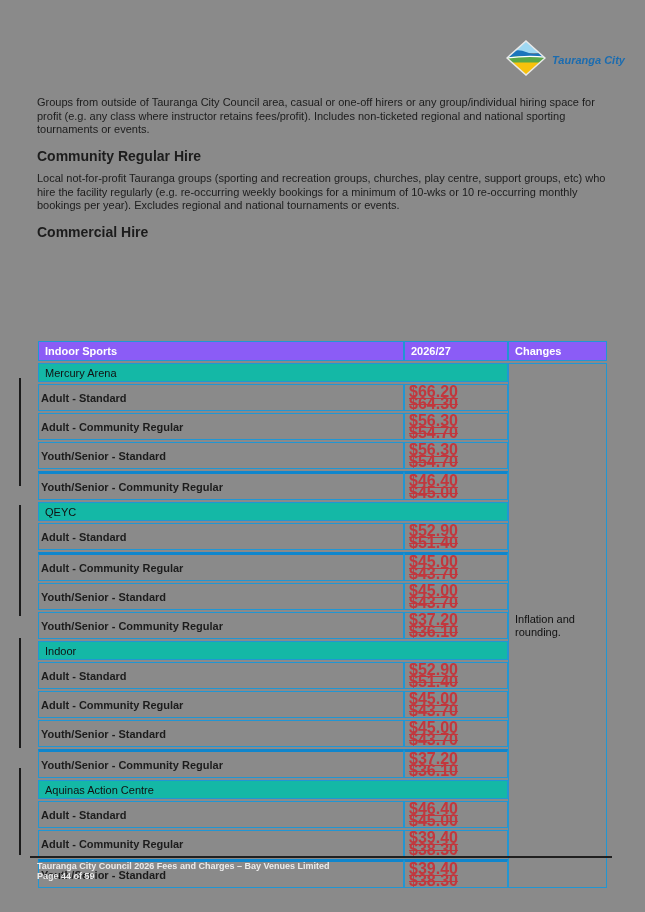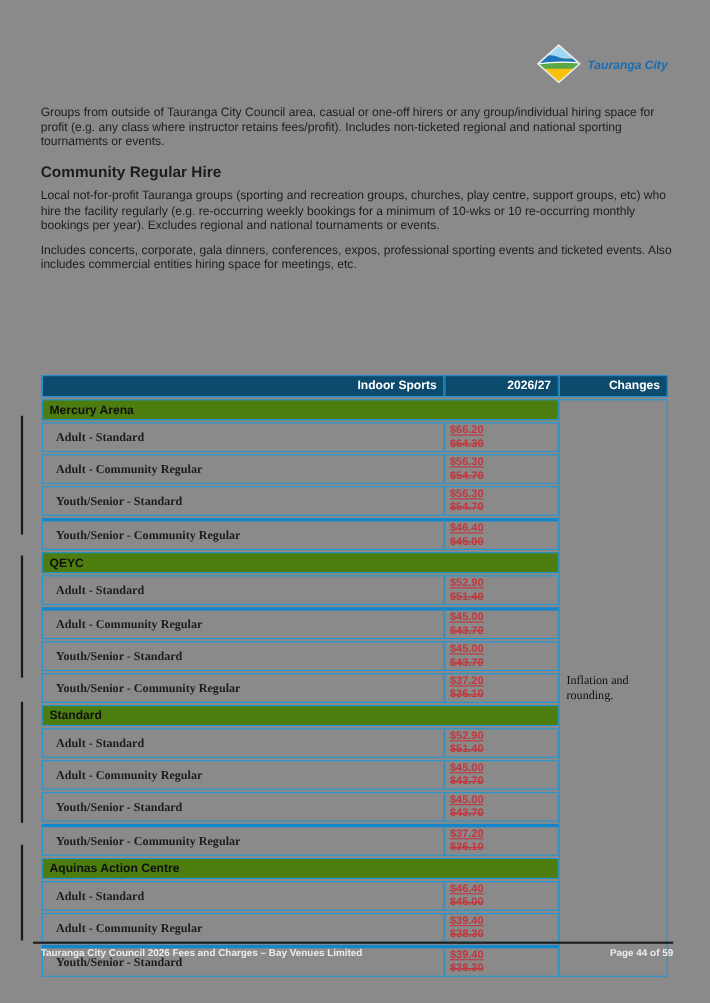--- a/index.html
+++ b/index.html
@@ -5,66 +5,66 @@
   html,body { margin:0; padding:0; }
   body {
     width:645px; height:912px;
     background:#8a8a8a;
     font-family:"Liberation Sans", sans-serif;
     color:#1c1c1c;
   }
   .page { position:relative; width:645px; height:912px; overflow:hidden; }
 
   
-  .logo { position:absolute; top:42px; left:488px; width:110px; height:36px;
+  .logo { position:absolute; top:42px; left:506px; width:110px; height:36px;
           display:flex; align-items:center; gap:6px; }
   .logo-text { font-size:11px; font-weight:bold; font-style:italic; color:#1b6cb0; white-space:nowrap; }
 
   
   .content { position:absolute; left:37px; top:96px; width:576px; font-size:11px; line-height:13.5px; }
   .content p { margin:9px 0 0 0; }
   .content p.first { margin-top:0; }
   .content h4 { margin:13px 0 0 0; font-size:14px; line-height:13.5px; font-weight:bold; }
 
   
   table.feetable {
     position:absolute; left:38px; top:339px; width:569px;
     border-collapse:separate; border-spacing:0 2px; table-layout:fixed;
     font-size:11px;
   }
   .feetable th, .feetable td { border:1px solid #2196d3; overflow:hidden; }
   .feetable tr.head th {
-    background:#0c4a6e; color:#ffffff; text-align:right;
+    background:#8b5cf6; color:#ffffff; text-align:left;
     font-weight:bold; padding:2px 6px; height:14px; font-size:11px;
   }
   .feetable tr.section td.sec {
-    background:#4d7c0f; font-weight:bold; padding:1px 6px; height:15px; color:#111;margin-left:32px;
-  }
-  .feetable tr.row td.label { font-weight:bold; padding:2px 12px; height:20px; vertical-align:middle;font-family:Liberation Serif, serif; }
+    background:#14b8a6; font-weight:normal; padding:1px 6px; height:15px; color:#111;margin-left:32px;
+  }
+  .feetable tr.row td.label { font-weight:bold; padding:2px 2px; height:20px; vertical-align:middle; }
   .feetable tr.row td.val {
     padding:1px 4px; vertical-align:middle;
-    color:#c2373d; font-weight:bold; font-size:10px; line-height:11.5px;
+    color:#c2373d; font-weight:bold; font-size:16px; line-height:11.5px;
   }
   .feetable td.val .new { display:block; text-decoration:underline; }
   .feetable td.val .old { display:block; text-decoration:line-through; }
   .feetable tr.thick td { border-top:3px solid #0f86cd; }
-  .feetable td.changes-cell { vertical-align:middle; padding:2px 6px; line-height:13px; color:#111;font-family:Liberation Serif, serif; }
+  .feetable td.changes-cell { vertical-align:middle; padding:2px 6px; line-height:13px; color:#111; }
 
   
   .change-bar { position:absolute; left:19px; width:2px; background:#1a1a1a; }
   .bar1 { top:378px; height:108px; }
   .bar2 { top:505px; height:111px; }
   .bar3 { top:638px; height:110px; }
   .bar4 { top:768px; height:87px; }
 
   
   .footer-rule { position:absolute; left:30px; top:856px; width:582px; height:2px; background:#1f1f1f; }
   .footer-row { position:absolute; left:37px; top:861px; width:575px;
                 display:flex; justify-content:space-between;
-                font-size:9px; font-weight:bold; color:#ececec; }
+                font-size:9px; font-weight:bold; color:#ececec;flex-direction:column; }
 </style>
 </head>
 <body>
 
 <div class="page">
 
   <div class="logo">
     <span>
       <svg width="40" height="36" viewBox="0 0 40 36">
         <defs>
@@ -84,21 +84,21 @@
     </span>
     <span class="logo-text">Tauranga City</span>
   </div>
 
   <div class="content">
     <p class="first">Groups from outside of Tauranga City Council area, casual or one-off hirers or any group/individual hiring space for profit (e.g. any class where instructor retains fees/profit). Includes non-ticketed regional and national sporting tournaments or events.</p>
 
     <h4>Community Regular Hire</h4>
     <p>Local not-for-profit Tauranga groups (sporting and recreation groups, churches, play centre, support groups, etc) who hire the facility regularly (e.g. re-occurring weekly bookings for a minimum of 10-wks or 10 re-occurring monthly bookings per year). Excludes regional and national tournaments or events.</p>
 
-    <p>Includes concerts, corporate, gala dinners, conferences, expos, professional sporting events and ticketed events. Also includes commercial entities hiring space for meetings, etc.</p>
+    <h4>Commercial Hire</h4>
 
   </div>
 
   <table class="feetable">
     <colgroup>
         <col style="width:366px">
         <col style="width:104px">
         <col style="width:99px">
       </colgroup>
 
@@ -170,21 +170,21 @@
     </tr>
     <tr class="row">
       <td class="label">Youth/Senior - Community Regular</td>
       <td class="val">
         <span class="new">$37.20</span>
         <span class="old">$36.10</span>
       </td>
     </tr>
 
     <tr class="section">
-      <td class="sec" colspan="2">Standard</td>
+      <td class="sec" colspan="2">Indoor</td>
     </tr>
     <tr class="row">
       <td class="label">Adult - Standard</td>
       <td class="val">
         <span class="new">$52.90</span>
         <span class="old">$51.40</span>
       </td>
     </tr>
     <tr class="row">
       <td class="label">Adult - Community Regular</td>

